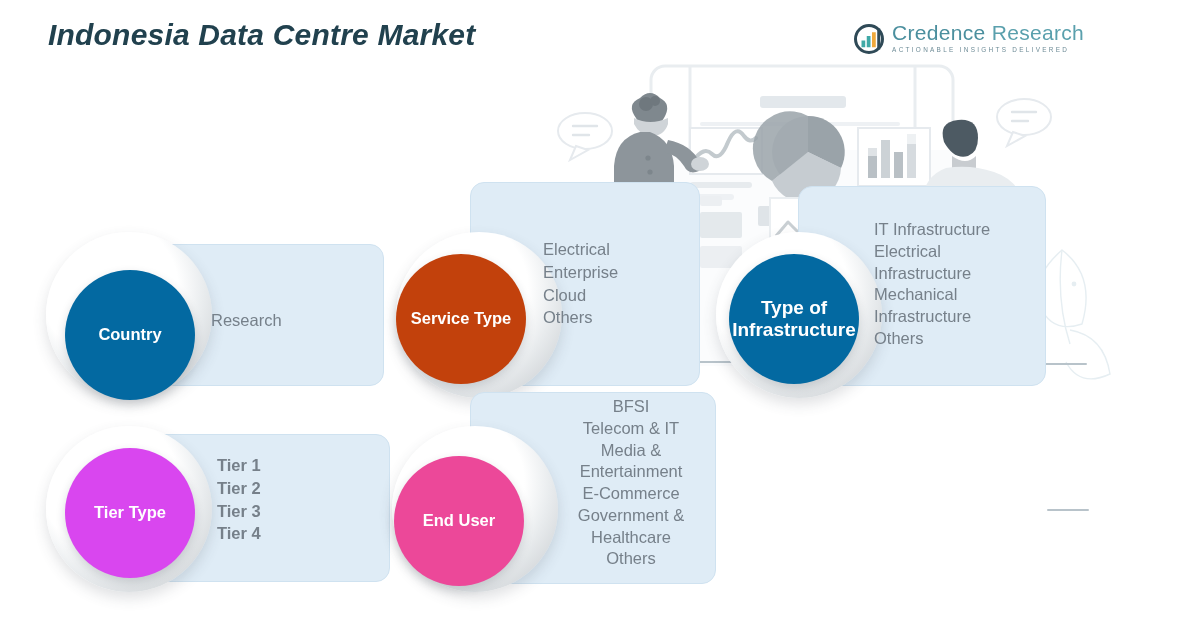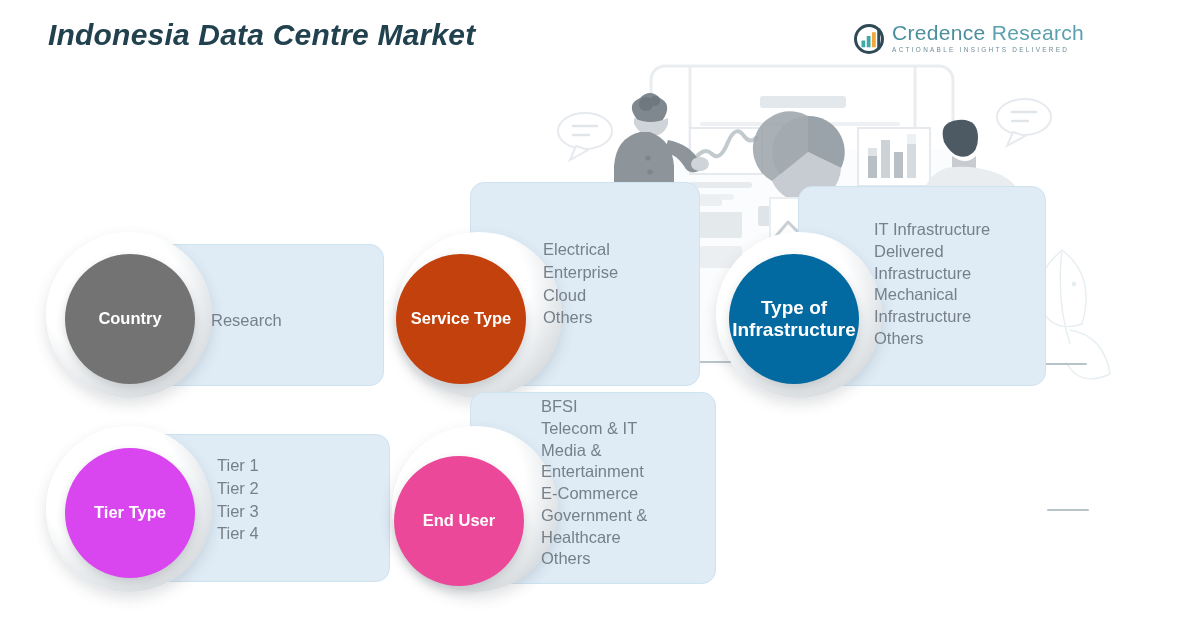--- a/index.html
+++ b/index.html
@@ -181,62 +181,62 @@
     </svg>
     <div class="logo-text-wrap">
       <div class="logo-text"><span>Credence</span><span class="c2"> Research</span></div>
       <div class="logo-tag">Actionable Insights Delivered</div>
     </div>
   </div>
 
   <div class="seg">
     <div class="panel" style="left:140px;top:244px;width:244px;height:142px;"></div>
     <div class="bubble-shadow" style="left:46px;top:232px;width:166px;height:166px;"></div>
-    <div class="bubble" style="left:65px;top:254px;width:130px;height:130px;background:#737373;">Country</div>
+    <div class="bubble" style="left:65px;top:270px;width:130px;height:130px;background:#0369a1;">Country</div>
     <div class="panel-items" style="left:211px;top:309px;width:160px;">Research</div>
   </div>
 
   <div class="seg">
     <div class="panel" style="left:470px;top:182px;width:230px;height:204px;"></div>
     <div class="bubble-shadow" style="left:396px;top:232px;width:166px;height:166px;"></div>
     <div class="bubble" style="left:396px;top:254px;width:130px;height:130px;background:#c2410c;">Service Type</div>
     <div class="panel-items" style="left:543px;top:238px;width:160px;">Electrical
 Enterprise
 Cloud
 Others</div>
   </div>
 
   <div class="seg">
     <div class="panel" style="left:798px;top:186px;width:248px;height:200px;"></div>
     <div class="bubble-shadow" style="left:716px;top:232px;width:166px;height:166px;"></div>
     <div class="bubble" style="left:729px;top:254px;width:130px;height:130px;background:#0369a1;font-size:19px;">Type of
 Infrastructure</div>
     <div class="panel-items" style="left:874px;top:219px;width:180px;line-height:1.32;">IT Infrastructure
-Delivered
+Electrical
 Infrastructure
 Mechanical
 Infrastructure
 Others</div>
   </div>
 
   <div class="seg">
     <div class="panel" style="left:140px;top:434px;width:250px;height:148px;"></div>
     <div class="bubble-shadow" style="left:46px;top:426px;width:166px;height:166px;"></div>
     <div class="bubble" style="left:65px;top:448px;width:130px;height:130px;background:#d946ef;">Tier Type</div>
-    <div class="panel-items" style="left:217px;top:454px;width:160px;">Tier 1
+    <div class="panel-items" style="left:217px;top:454px;width:160px;font-weight:bold;">Tier 1
 Tier 2
 Tier 3
 Tier 4</div>
   </div>
 
   <div class="seg">
     <div class="panel" style="left:470px;top:392px;width:246px;height:192px;"></div>
     <div class="bubble-shadow" style="left:392px;top:426px;width:166px;height:166px;"></div>
     <div class="bubble" style="left:394px;top:456px;width:130px;height:130px;background:#ec4899;">End User</div>
-    <div class="panel-items" style="left:541px;top:396px;width:180px;line-height:1.32;">BFSI
+    <div class="panel-items" style="left:541px;top:396px;width:180px;line-height:1.32;text-align:center;">BFSI
 Telecom &amp; IT
 Media &amp;
 Entertainment
 E-Commerce
 Government &amp;
 Healthcare
 Others</div>
   </div>
 
 </div>

